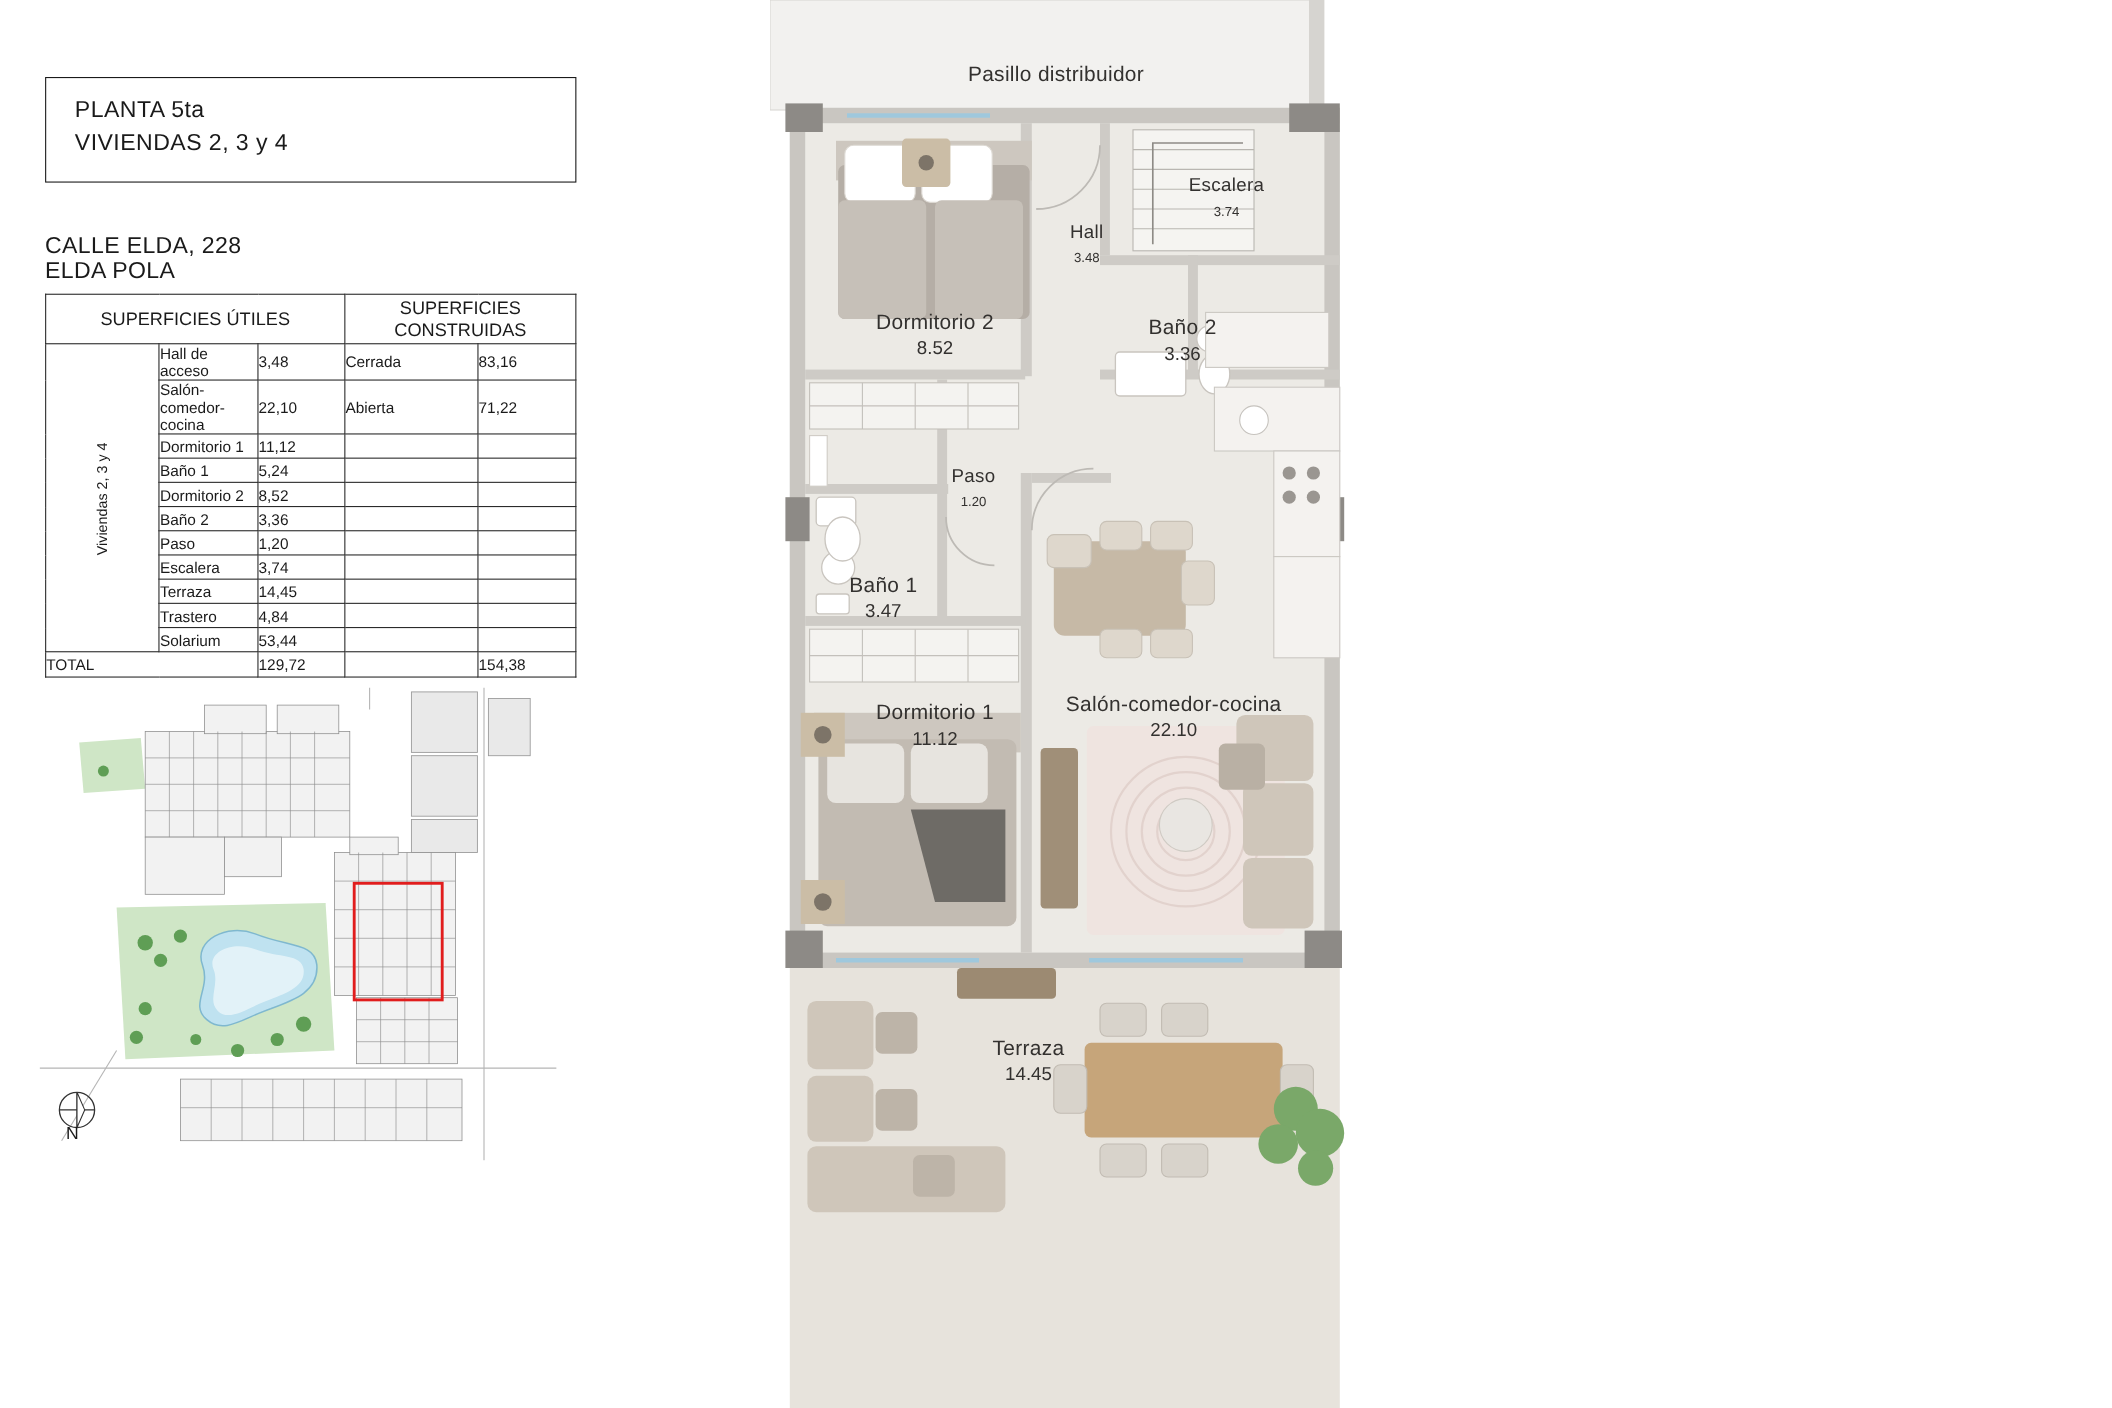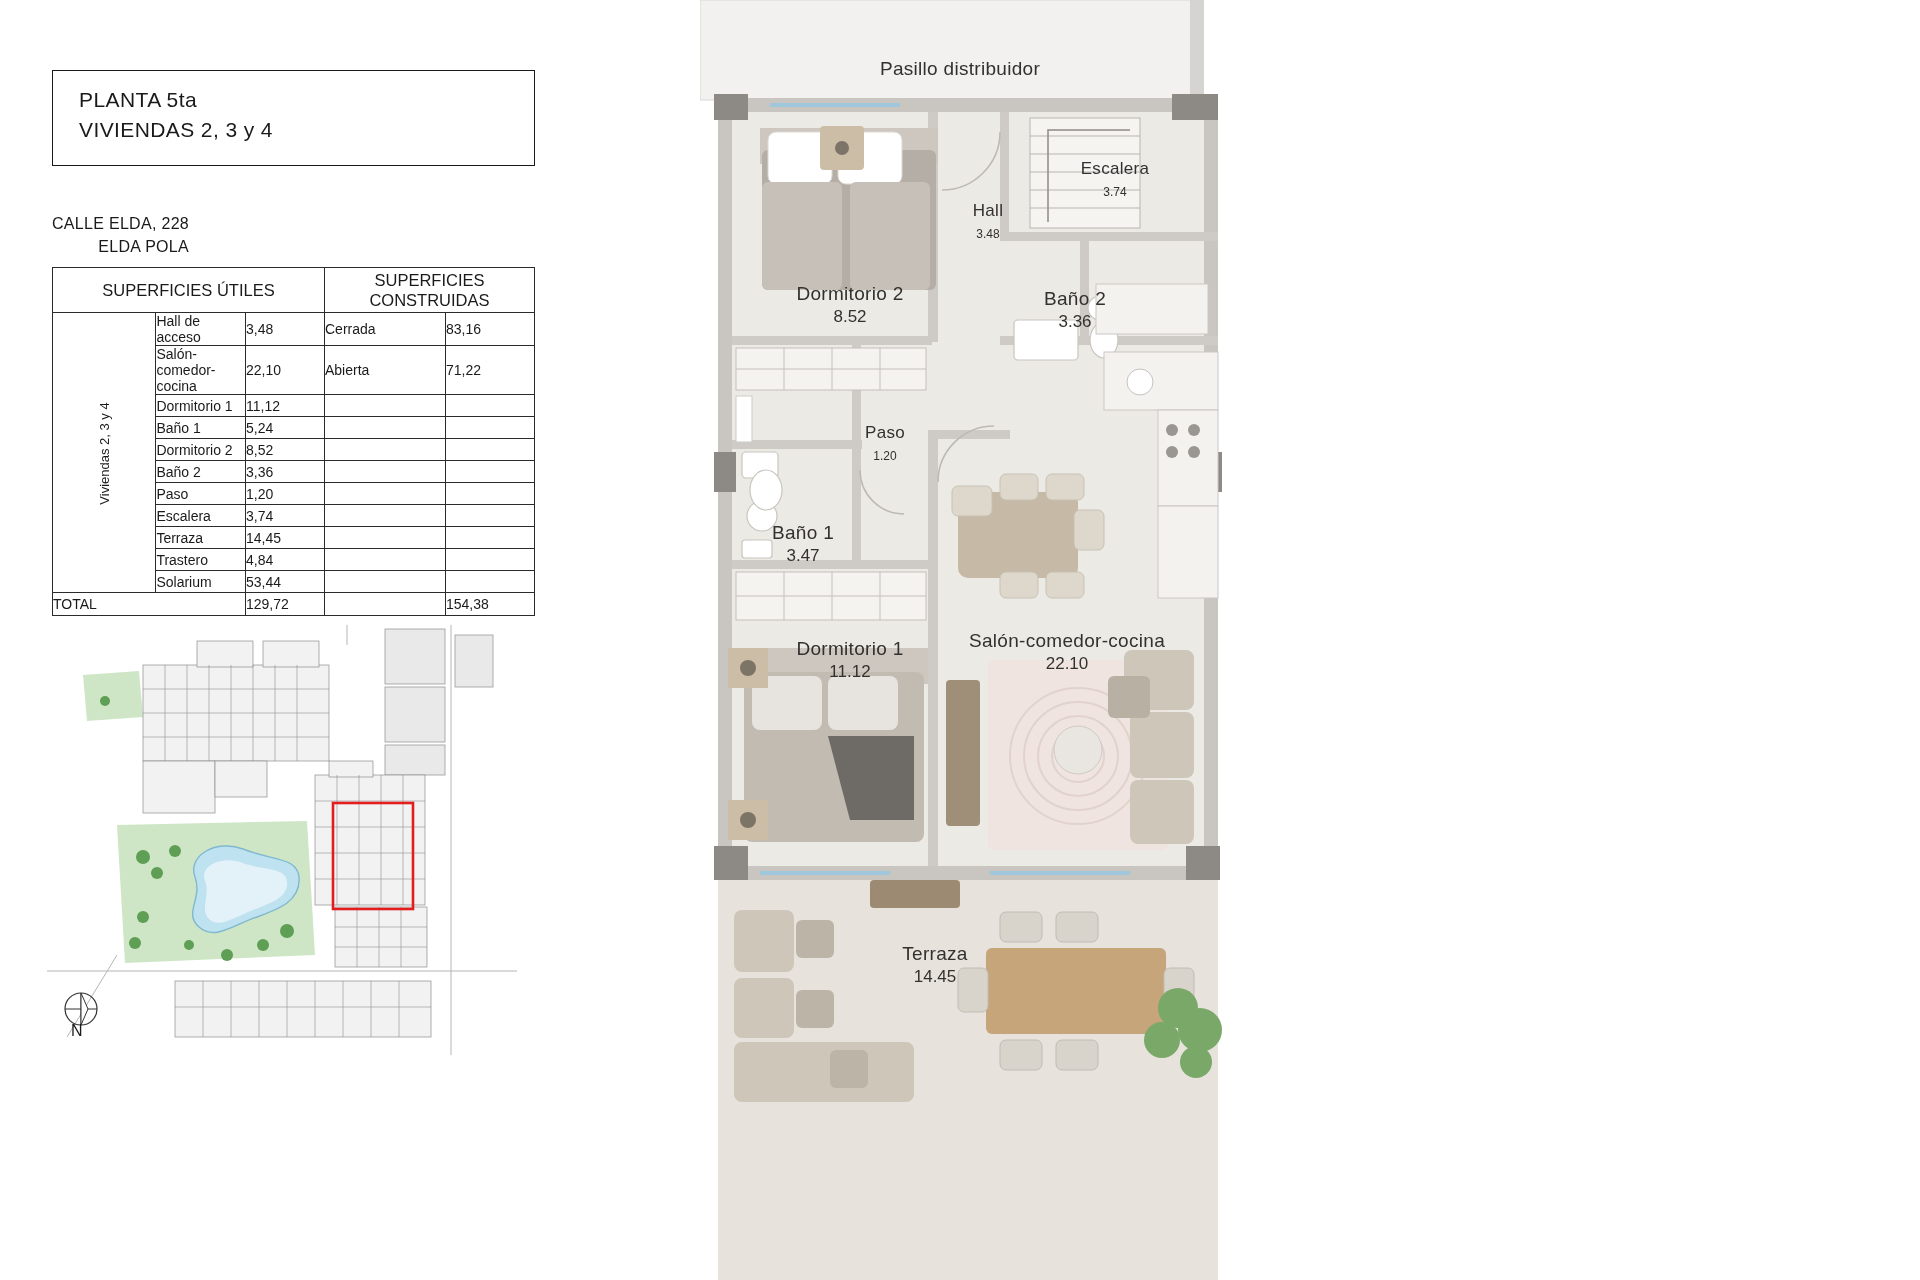--- a/index.html
+++ b/index.html
@@ -4,31 +4,31 @@
 <style>
   html,body{margin:0;padding:0;}
   body{
     width:1920px;height:1280px;background:#ffffff;
     font-family:"Liberation Sans", sans-serif;
     color:#1a1a1a;position:relative;overflow:hidden;
   }
   .page{position:relative;width:1920px;height:1280px;}
 
   
-  .left{position:absolute;left:11px;top:0;width:700px;height:1084px;}
+  .left{position:absolute;left:0;top:0;width:700px;height:1084px;}
 
   .title-box{
     position:absolute;left:41px;top:70px;width:483px;height:96px;
     border:1px solid #1a1a1a;box-sizing:border-box;
     padding:14px 0 0 26px;
   }
   .title-box .l1{font-size:21px;letter-spacing:.4px;line-height:30px;}
   .title-box .l2{font-size:21px;letter-spacing:.4px;line-height:30px;}
 
-  .addr{position:absolute;left:41px;top:212px;font-size:16px;line-height:23px;letter-spacing:.3px;text-align:right;}
+  .addr{position:absolute;left:41px;top:212px;font-size:21px;line-height:23px;letter-spacing:.3px;}
 
   
   .tbl{position:absolute;left:41px;top:267px;width:483px;border-collapse:collapse;}
   .tbl td,.tbl th{border:1px solid #2b2b2b;font-size:14px;font-weight:normal;padding:0;}
   .tbl .hdr{height:44px;text-align:center;font-size:16.5px;line-height:20px;}
   .rowname{padding-left:10px;height:21px;}
   .num{text-align:left;padding-right:7px;}
   .vert{
     width:22px;text-align:center;vertical-align:middle;
   }

